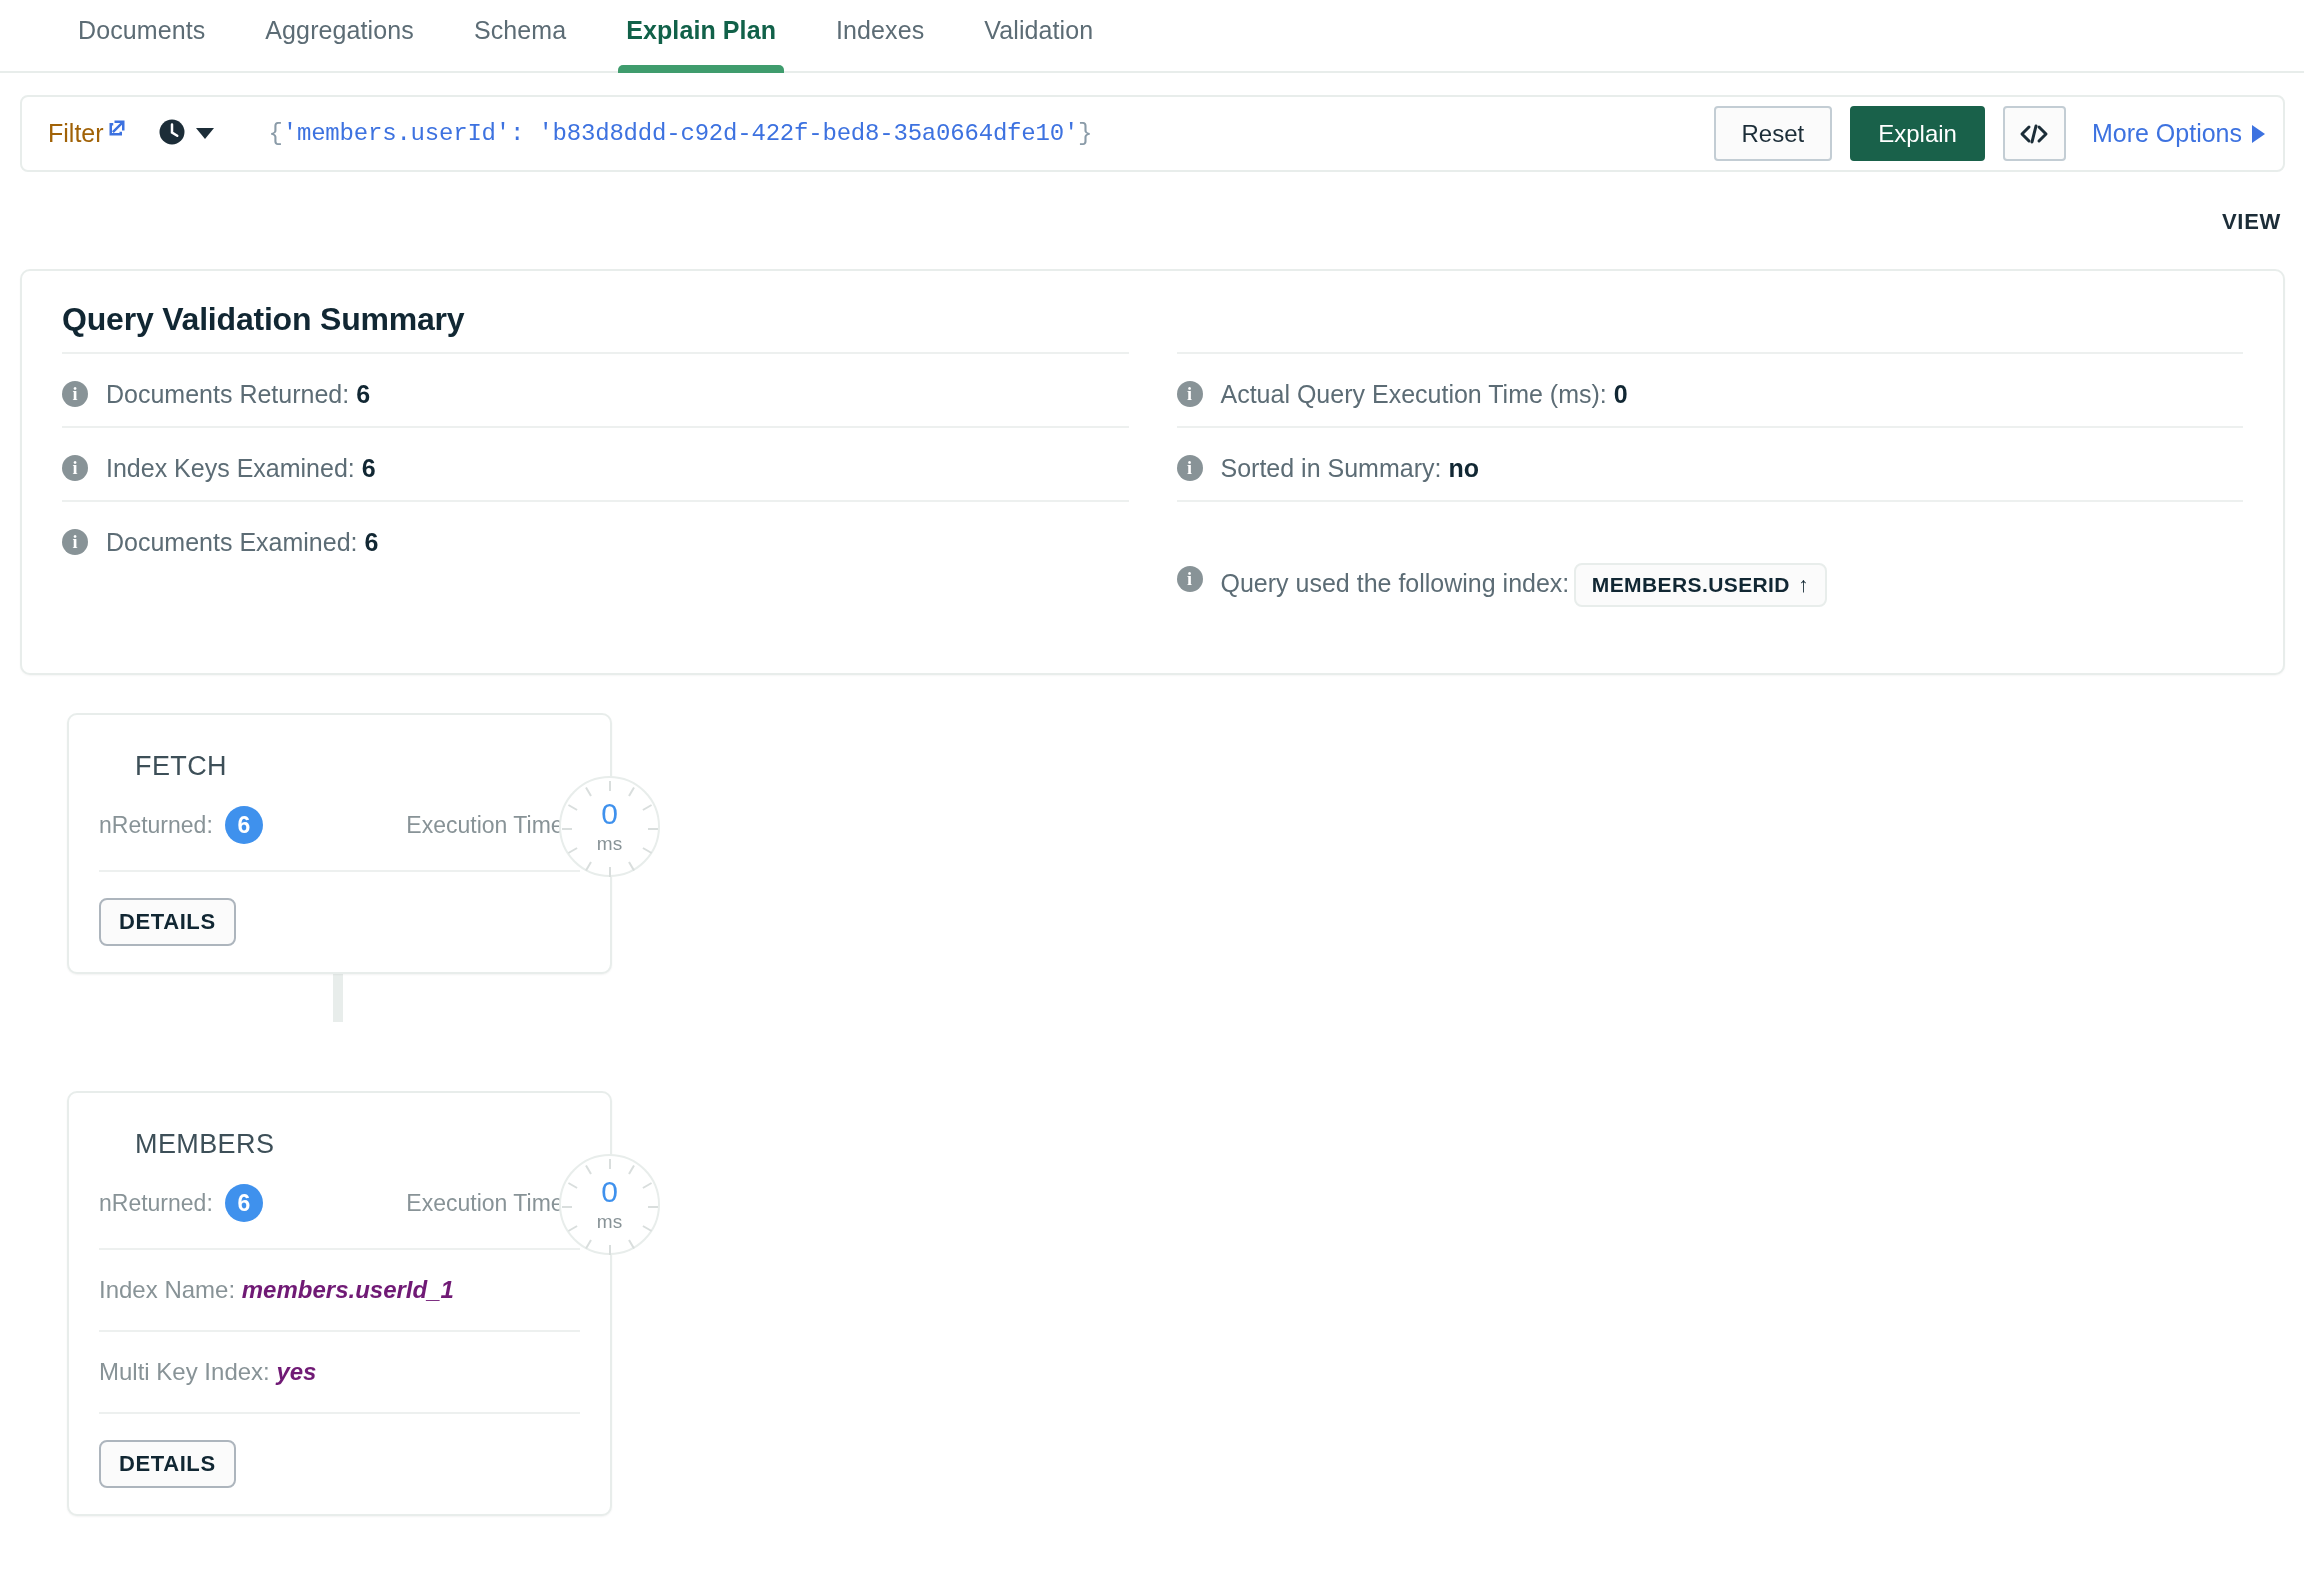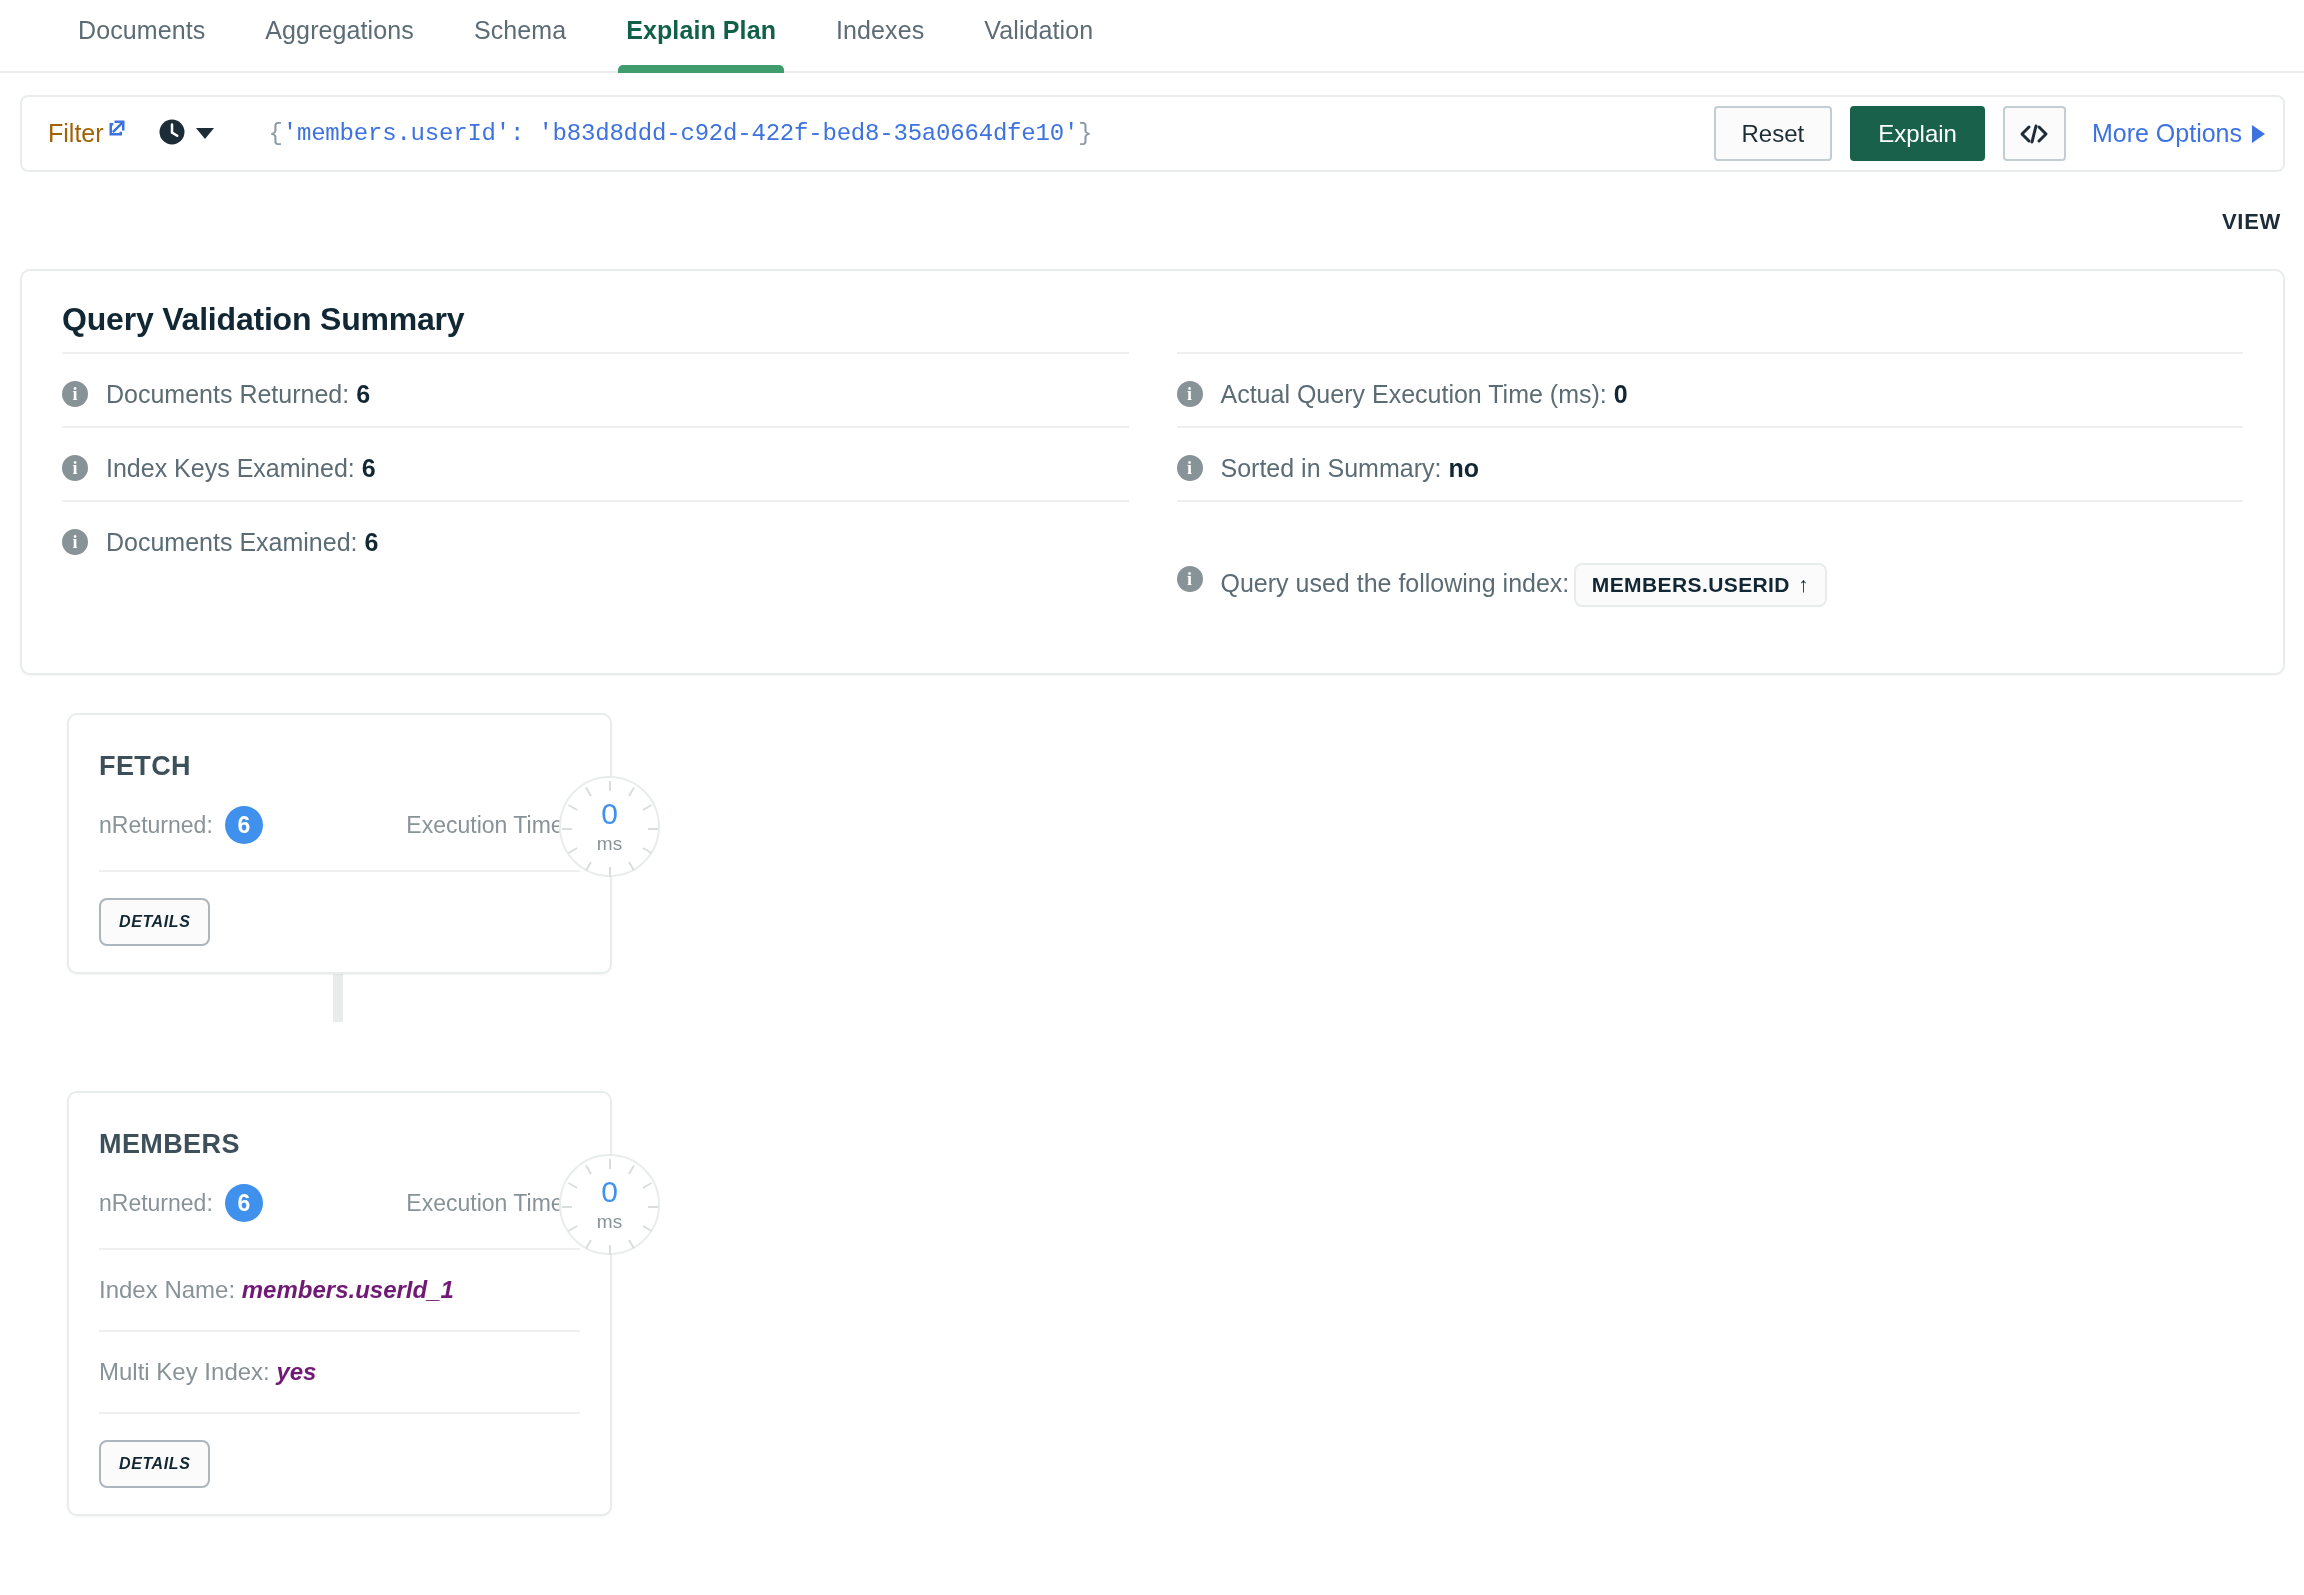--- a/index.html
+++ b/index.html
@@ -261,24 +261,25 @@
     width: 545px;
     border: 2px solid #e8edeb;
     border-radius: 10px;
     background: #ffffff;
     padding: 36px 30px 26px 30px;
     box-shadow: 0 1px 2px rgba(0,0,0,0.05);
   }
   .node-card + .node-card { margin-top: 117px; }
   .node-title {
     font-size: 27px;
-    font-weight: bold;
+    font-weight: normal;
     color: #3d4f58;
     letter-spacing: 0.4px;
     margin-bottom: 24px;
+    margin-left: 36px;
   }
   .node-metrics {
     display: flex;
     align-items: center;
     font-size: 23px;
     color: #889397;
     padding-bottom: 26px;
   }
   .nreturned { display: inline-flex; align-items: center; gap: 12px; }
   .pill {
@@ -347,25 +348,24 @@
   .btn-details {
     display: inline-flex;
     align-items: center;
     justify-content: center;
     height: 48px;
     padding: 0 18px;
     border: 2px solid #adb5bd;
     border-radius: 8px;
     background: #fbfbfb;
     color: #112733;
-    font-size: 16px;
+    font-size: 22px;
     font-weight: bold;
     letter-spacing: 0.6px;
     cursor: pointer;
-    font-style: italic;
   }
 </style>
 </head>
 <body>
 
 <div class="tabbar">
   <div class="tab">Documents</div>
   <div class="tab">Aggregations</div>
   <div class="tab">Schema</div>
   <div class="tab active">Explain Plan</div>

